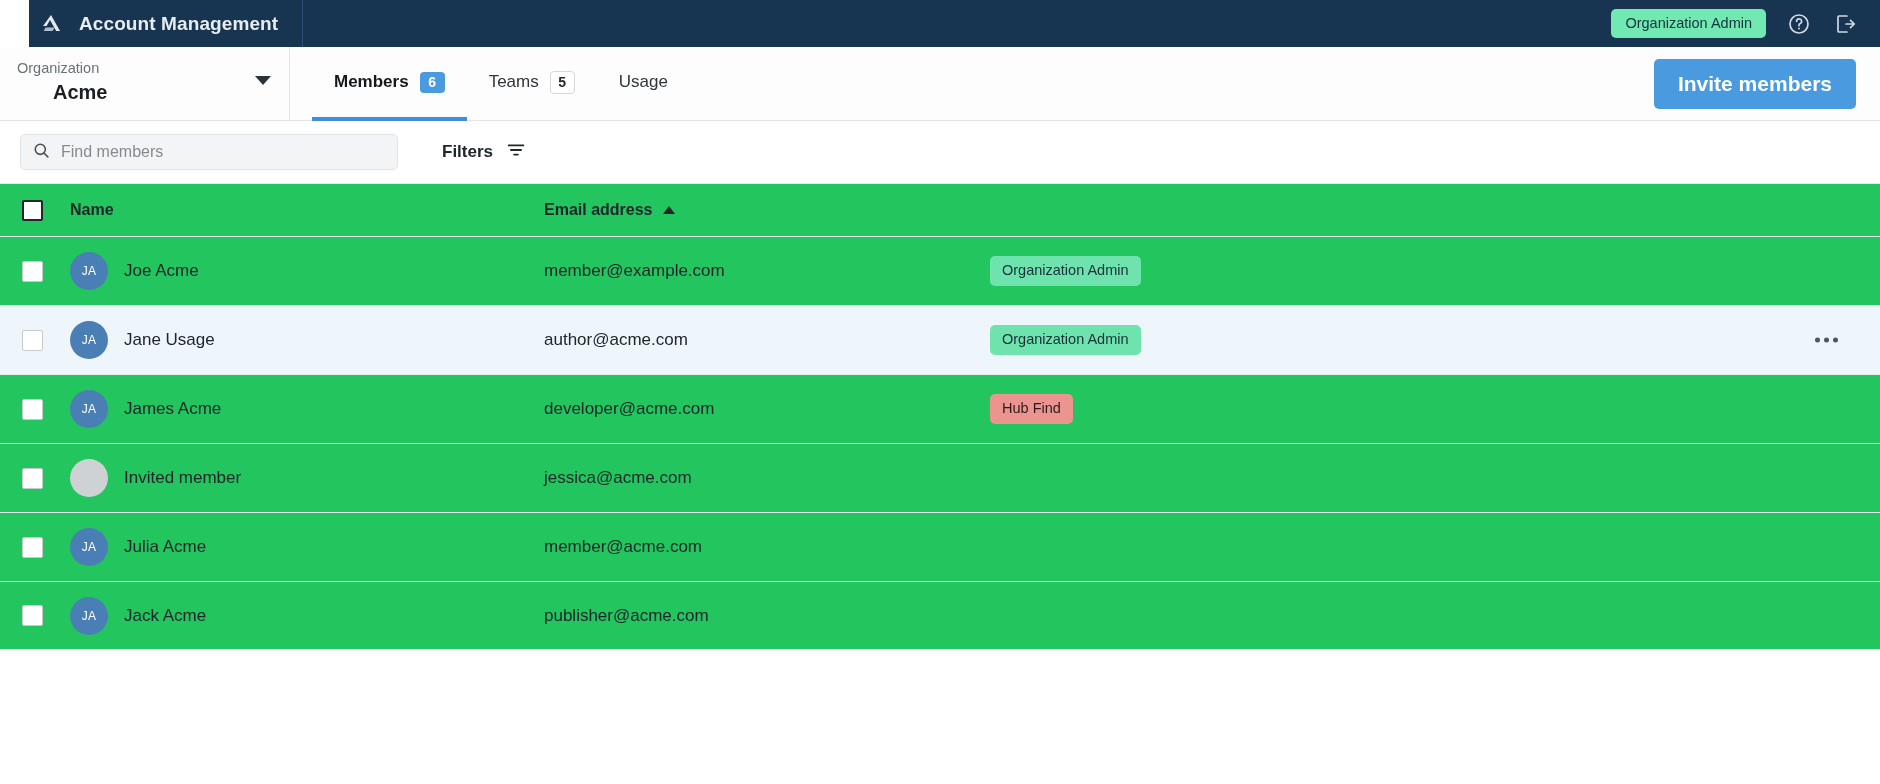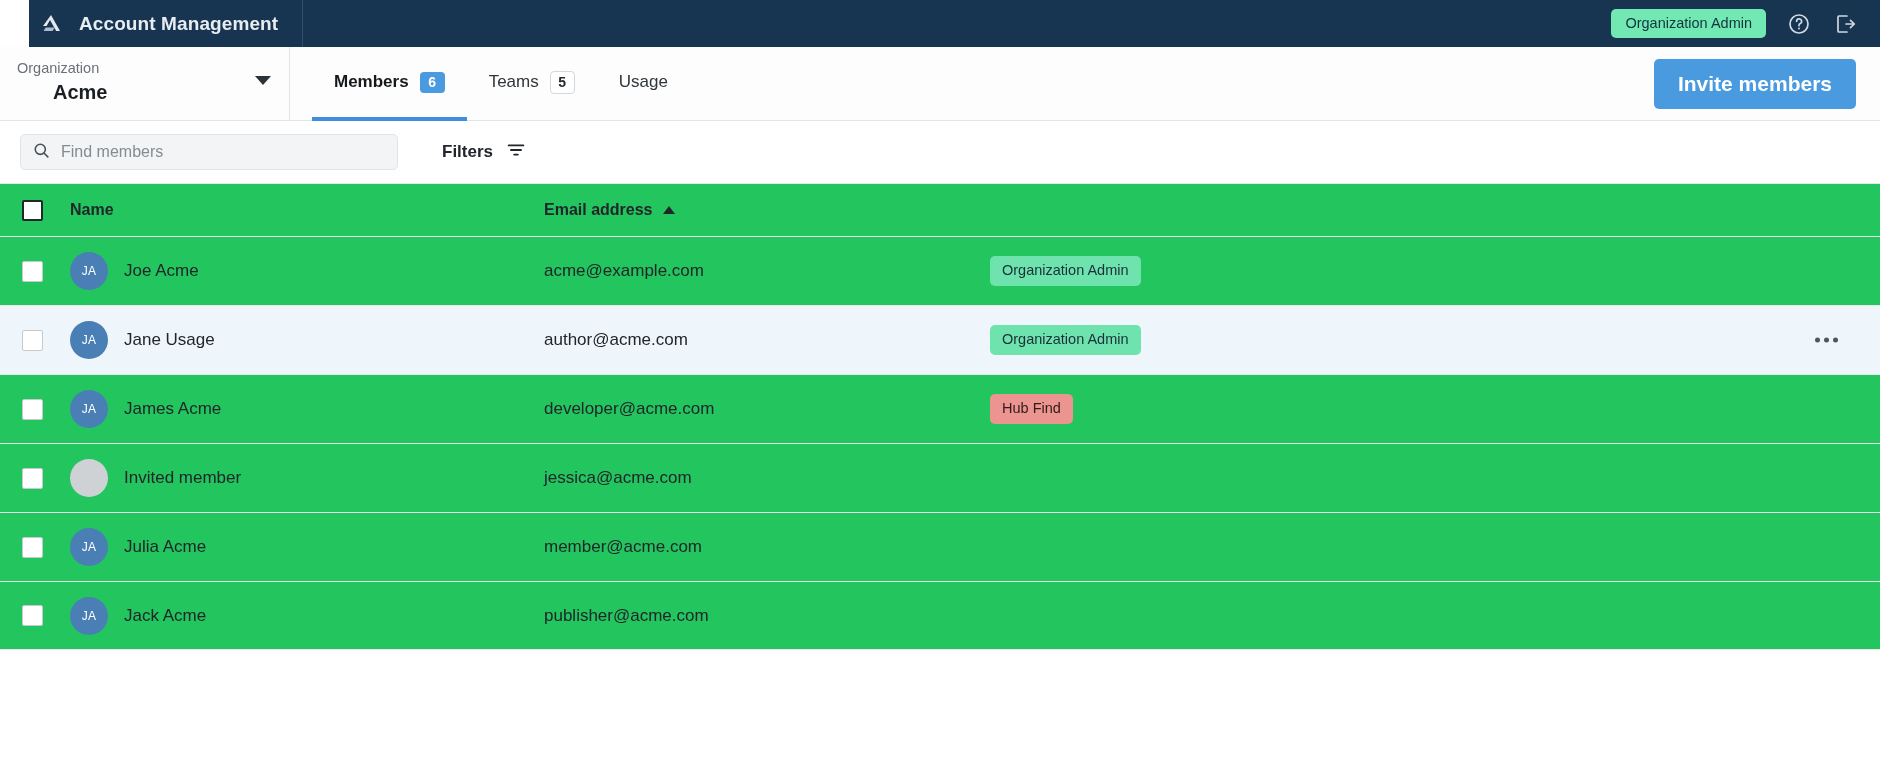--- a/index.html
+++ b/index.html
@@ -350,21 +350,21 @@
   </div>
 
   <div class="trow">
     <div class="c-check">
       <span class="checkbox light"></span>
     </div>
     <div class="c-name">
       <span class="avatar">JA</span>
       <span class="name-text">Joe Acme</span>
     </div>
-    <div class="c-email">acme@example.com</div>
+    <div class="c-email">member@example.com</div>
     <div class="c-role">
       <span class="role-pill org">Organization Admin</span>
     </div>
   </div>
 
   <div class="trow highlight">
     <div class="c-check">
       <span class="checkbox light"></span>
     </div>
     <div class="c-name">

